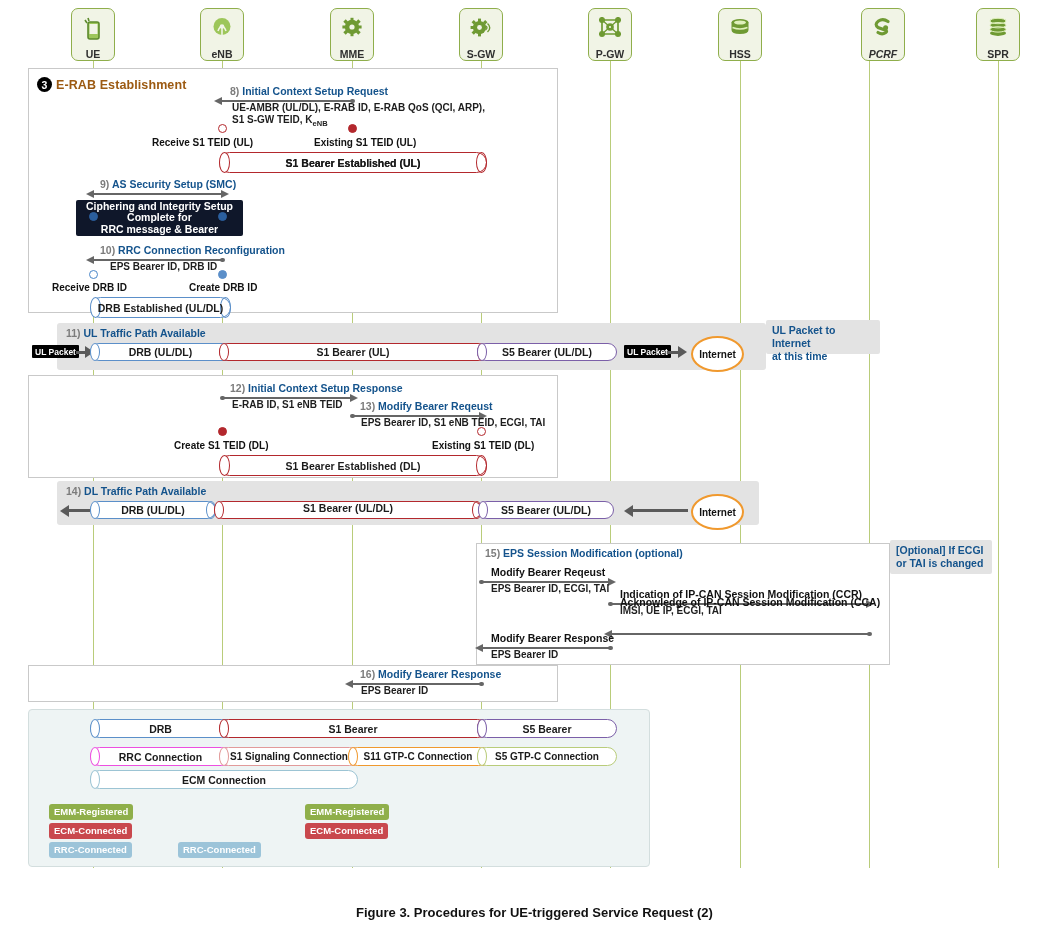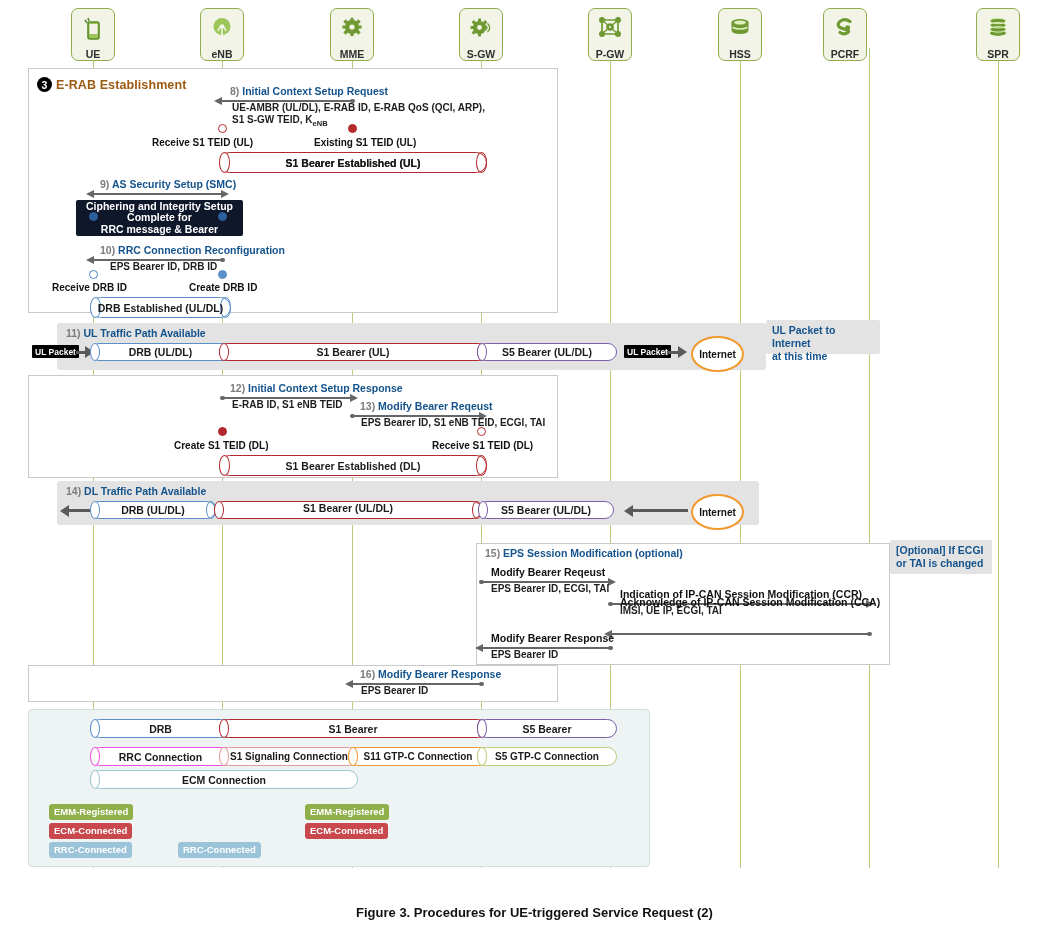--- a/index.html
+++ b/index.html
@@ -184,21 +184,21 @@
           <ellipse cx="11" cy="5.5" rx="8.5" ry="3.4"></ellipse>
           <path d="M2.5 5.5 L2.5 13 Q2.5 17 11 17 Q19.5 17 19.5 13 L19.5 5.5 Z"></path>
         </g>
         <ellipse cx="11" cy="5.5" rx="6" ry="2.1" fill="#dff0bc"></ellipse>
         <path d="M3.5 10.5 Q11 13.5 18.5 10.5" fill="none" stroke="#dff0bc" stroke-width="1.4"></path>
       </svg>
     </span>
     <span class="nlabel">HSS</span>
   </div>
 
-  <div class="node" style="left:823px;">
+  <div class="node" style="left:861px;font-style:italic;">
     <span>
       <svg width="22" height="24" viewBox="0 0 22 24">
         <path d="M16 4.5 Q11 1 6.5 4 Q2 7.5 6 10.5 L13 13 Q16 14 13.5 15.8 Q10 18 6 15.5" fill="none" stroke="#6f9a33" stroke-width="3.1" stroke-linecap="round"></path>
         <circle cx="13.6" cy="10.7" r="2.5" fill="#6f9a33"></circle>
       </svg>
     </span>
     <span class="nlabel">PCRF</span>
   </div>
 
   <div class="node" style="left:976px;">
@@ -333,21 +333,21 @@
     <span>Modify Bearer Reqeust</span>
   </div>
   <div class="arrow" style="left:352px;top:415px;width:129px;"></div>
   <div class="ahead r" style="left:479px;top:411.5px;"></div>
   <div class="adot" style="left:350px;top:413.5px;"></div>
   <div class="msgsub" style="left:361px;top:417px;">EPS Bearer ID, S1 eNB TEID, ECGI, TAI</div>
 
   <div class="mk solid-red" style="left:218px;top:427px;"></div>
   <div class="mk hollow-red" style="left:477px;top:427px;"></div>
   <div class="mklab" style="left:174px;top:440px;">Create S1 TEID (DL)</div>
-  <div class="mklab" style="left:432px;top:440px;">Receive S1 TEID (DL)</div>
+  <div class="mklab" style="left:432px;top:440px;">Existing S1 TEID (DL)</div>
 
   <div class="abs" style="left:219px;top:455px;width:268px;height:21px;border:1.4px solid #b3282d;border-radius:11px;box-sizing:border-box;background:#fff;"></div>
   <div class="abs" style="left:219px;top:455px;width:11px;height:21px;border:1.4px solid #b3282d;border-radius:50%;box-sizing:border-box;background:#fff;"></div>
   <div class="abs" style="left:476px;top:455px;width:11px;height:21px;border:1.4px solid #b3282d;border-radius:50%;box-sizing:border-box;"></div>
   <div class="pill" style="left:219px;top:455px;width:268px;height:21px;background:transparent;">S1 Bearer Established (DL)</div>
 
   <div class="band" style="left:57px;top:481px;width:702px;height:44px;"></div>
   <div class="bandtitle" style="left:66px;top:485px;">
     <span class="msgnum">14)</span>
     <span>DL Traffic Path Available</span>

